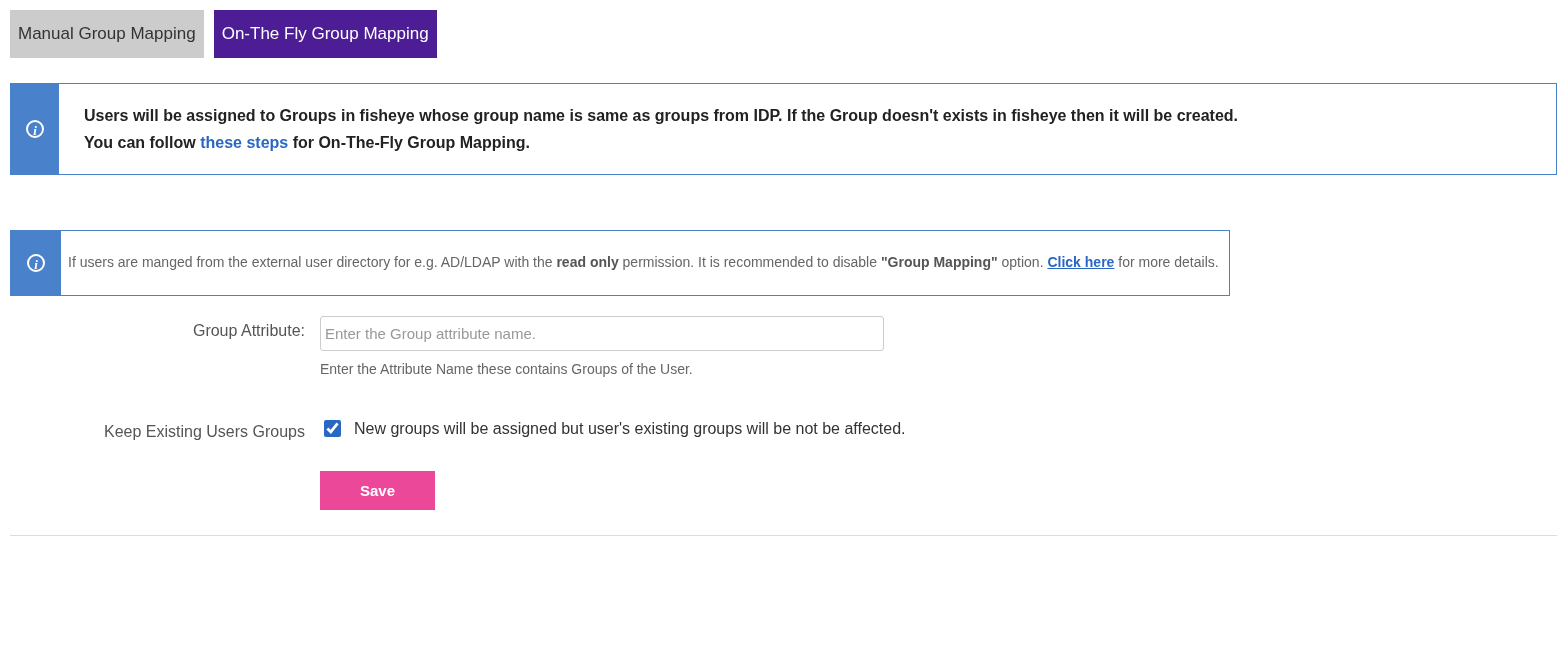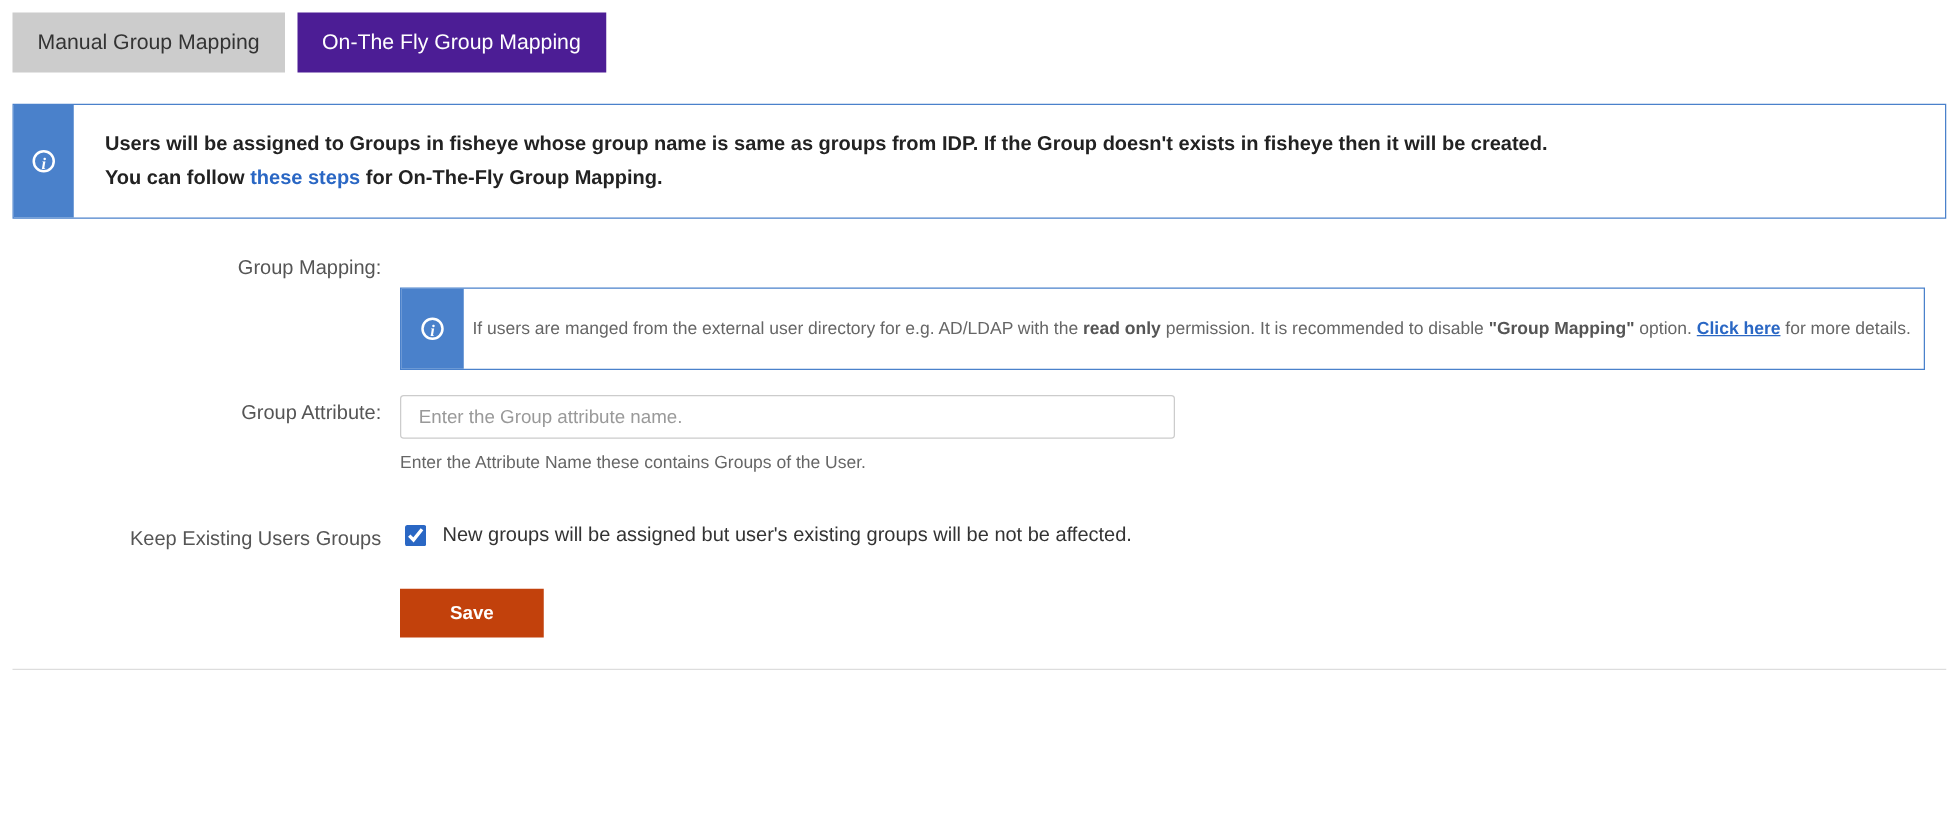--- a/index.html
+++ b/index.html
@@ -10,21 +10,21 @@
     font-size: 14px;
     color: #333;
     background: #fff;
   }
   .tabs {
     display: flex;
     gap: 10px;
     margin-bottom: 25px;
   }
   .tab {
-    padding: 14px 20px;
+    padding: 14px 8px;
     font-size: 17px;
     font-weight: 500;
     cursor: pointer;
     border: none;
     background: #ccc;
     color: #333;
   }
   .tab.active {
     background: #4c1d95;
     color: #fff;
@@ -126,22 +126,22 @@
     line-height: 1.7;
   }
   .inner-info-body b {
     color: #555;
   }
   .inner-info-body .link {
     color: #2a67c4;
     font-weight: bold;
   }
   input[type="text"].text-input {
-    width: 620px;
-    padding: 8px 14px;
+    width: 564px;
+    padding: 8px 4px;
     font-size: 15px;
     border: 1px solid #ccc;
     border-radius: 3px;
     color: #333;
   }
   input[type="text"].text-input::placeholder {
     color: #999;
   }
   .help-text {
     margin-top: 10px;
@@ -154,21 +154,21 @@
     gap: 10px;
     font-size: 16px;
     color: #333;
   }
   .check-line input[type="checkbox"] {
     width: 17px;
     height: 17px;
     accent-color: #2a67c4;
   }
   .save-btn {
-    background: #c2410c;
+    background: #ec4899;
     color: #fff;
     border: none;
     padding: 11px 40px;
     font-size: 15px;
     font-weight: bold;
     cursor: pointer;
   }
   hr.bottom {
     border: none;
     border-top: 1px solid #ddd;
@@ -187,21 +187,20 @@
   <div class="info-icon-col">
     <div class="info-icon">i</div>
   </div>
   <div class="info-body">
     <span>Users will be assigned to Groups in fisheye whose group name is same as groups from IDP. If the Group doesn't exists in fisheye then it will be created.</span><br>
     <span>You can follow </span><a href="#" class="link">these steps</a><span> for On-The-Fly Group Mapping.</span>
   </div>
 </div>
 
 <div class="form-row">
-  <div class="form-label">Group Mapping:</div>
   <div class="form-control">
 
     <div class="inner-info">
       <div class="info-icon-col">
         <div class="info-icon">i</div>
       </div>
       <div class="inner-info-body">
         <span>If users are manged from the external user directory for e.g. AD/LDAP with the </span><b>read only</b><span> permission. It is recommended to disable </span><b>"Group Mapping"</b><span> option. </span><a href="#" class="link">Click here</a><span> for more details.</span>
       </div>
     </div>

